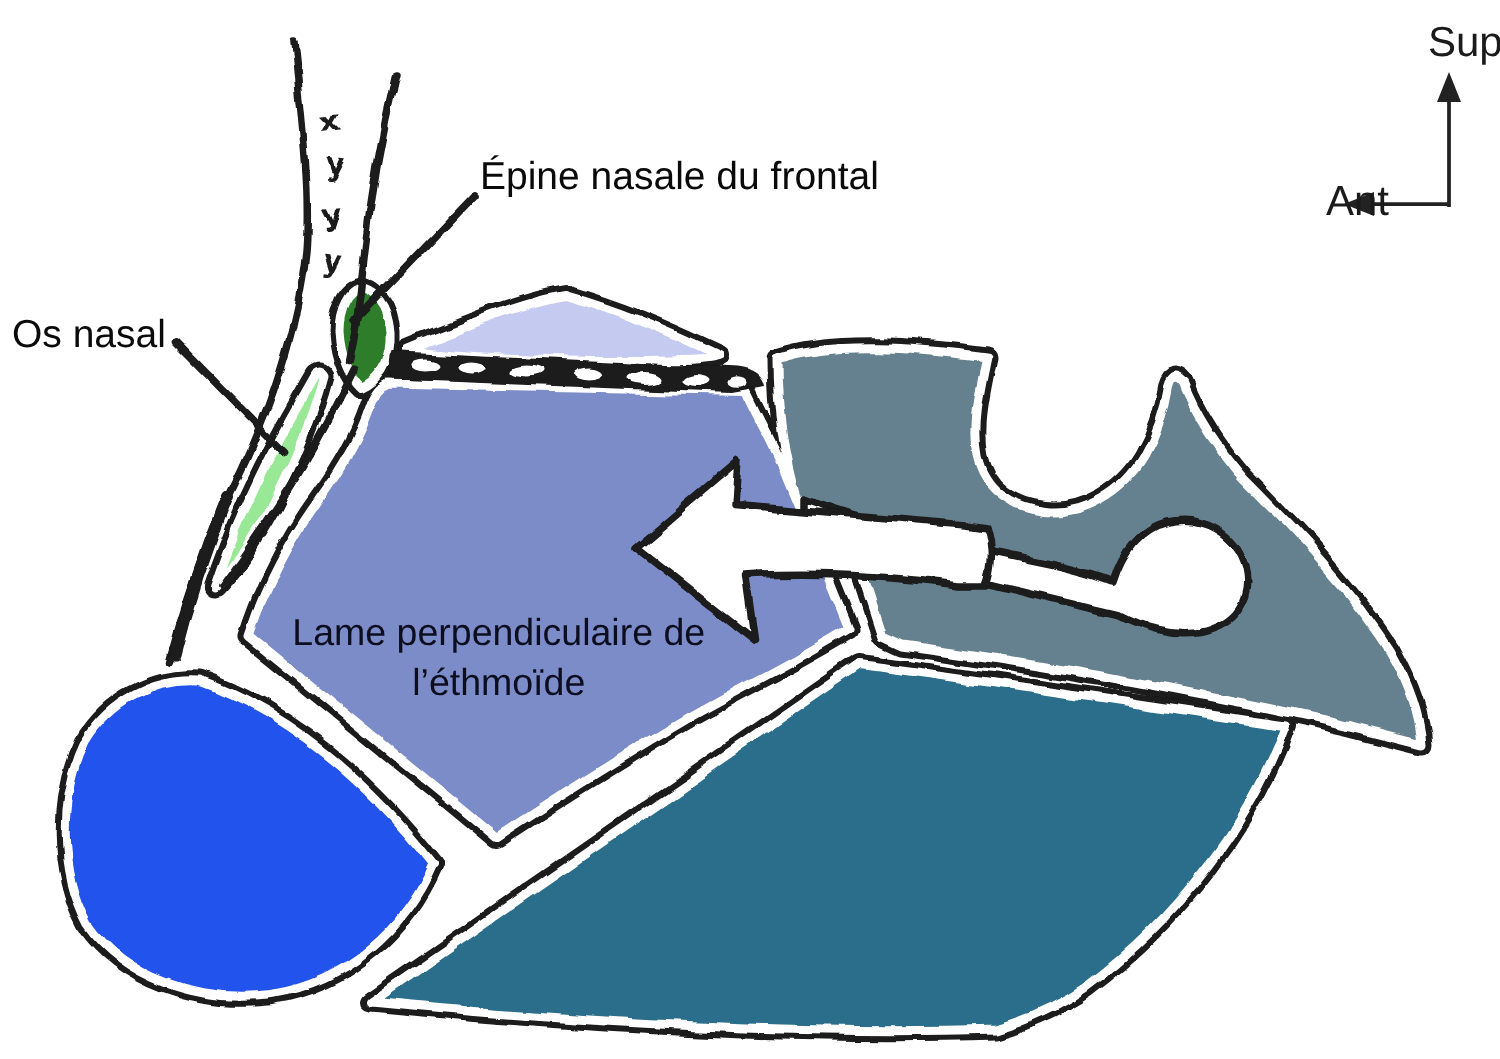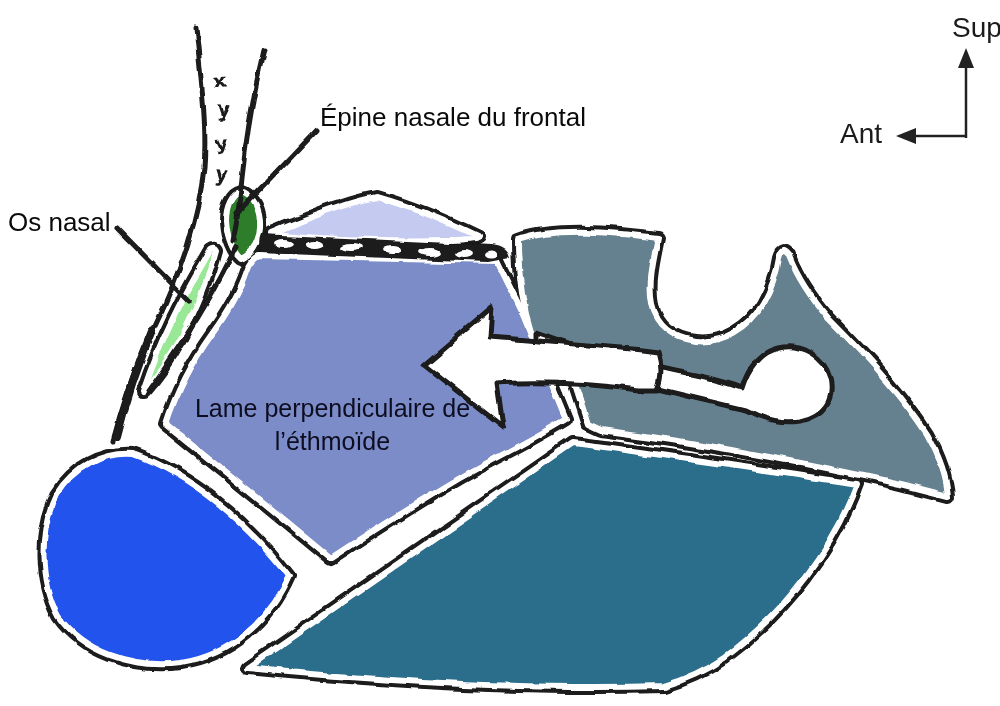--- a/index.html
+++ b/index.html
@@ -6,21 +6,21 @@
   .stage{
     position:relative;width:1000px;height:706px;background:#ffffff;
     font-family:"Liberation Sans",sans-serif;overflow:hidden;
   }
   .stage svg{position:absolute;left:0;top:0;}
   .lbl{
     position:absolute;color:#0a0a0a;font-weight:normal;font-size:26px;
     white-space:nowrap;line-height:1.2;
   }
   .lbl-lame{
-    white-space:normal;text-align:center;color:#0d0d20;font-size:25px;line-height:1.3;
+    white-space:normal;text-align:center;color:#0d0d20;font-size:25px;line-height:1.3;margin-top:14px;
   }
   .compass-lbl{
     position:absolute;color:#1b1b1b;font-weight:500;font-size:28px;white-space:nowrap;
   }
 </style>
 </head>
 <body>
 
 <div class="stage">
 
@@ -101,15 +101,15 @@
 </svg>
 
 <div class="lbl" style="left:320px;top:102px;">Épine nasale du frontal</div>
 
 <div class="lbl" style="left:8px;top:207px;">Os nasal</div>
 
 <div class="lbl lbl-lame" style="left:160px;top:392px;width:345px;">Lame perpendiculaire de l’éthmoïde</div>
 
 <div class="compass-lbl" style="left:952px;top:12px;">Sup</div>
 
-<div class="compass-lbl" style="left:840px;top:118px;">Ant</div>
+<div class="compass-lbl" style="left:884px;top:118px;">Ant</div>
 
 </div>
 
 </body></html>

